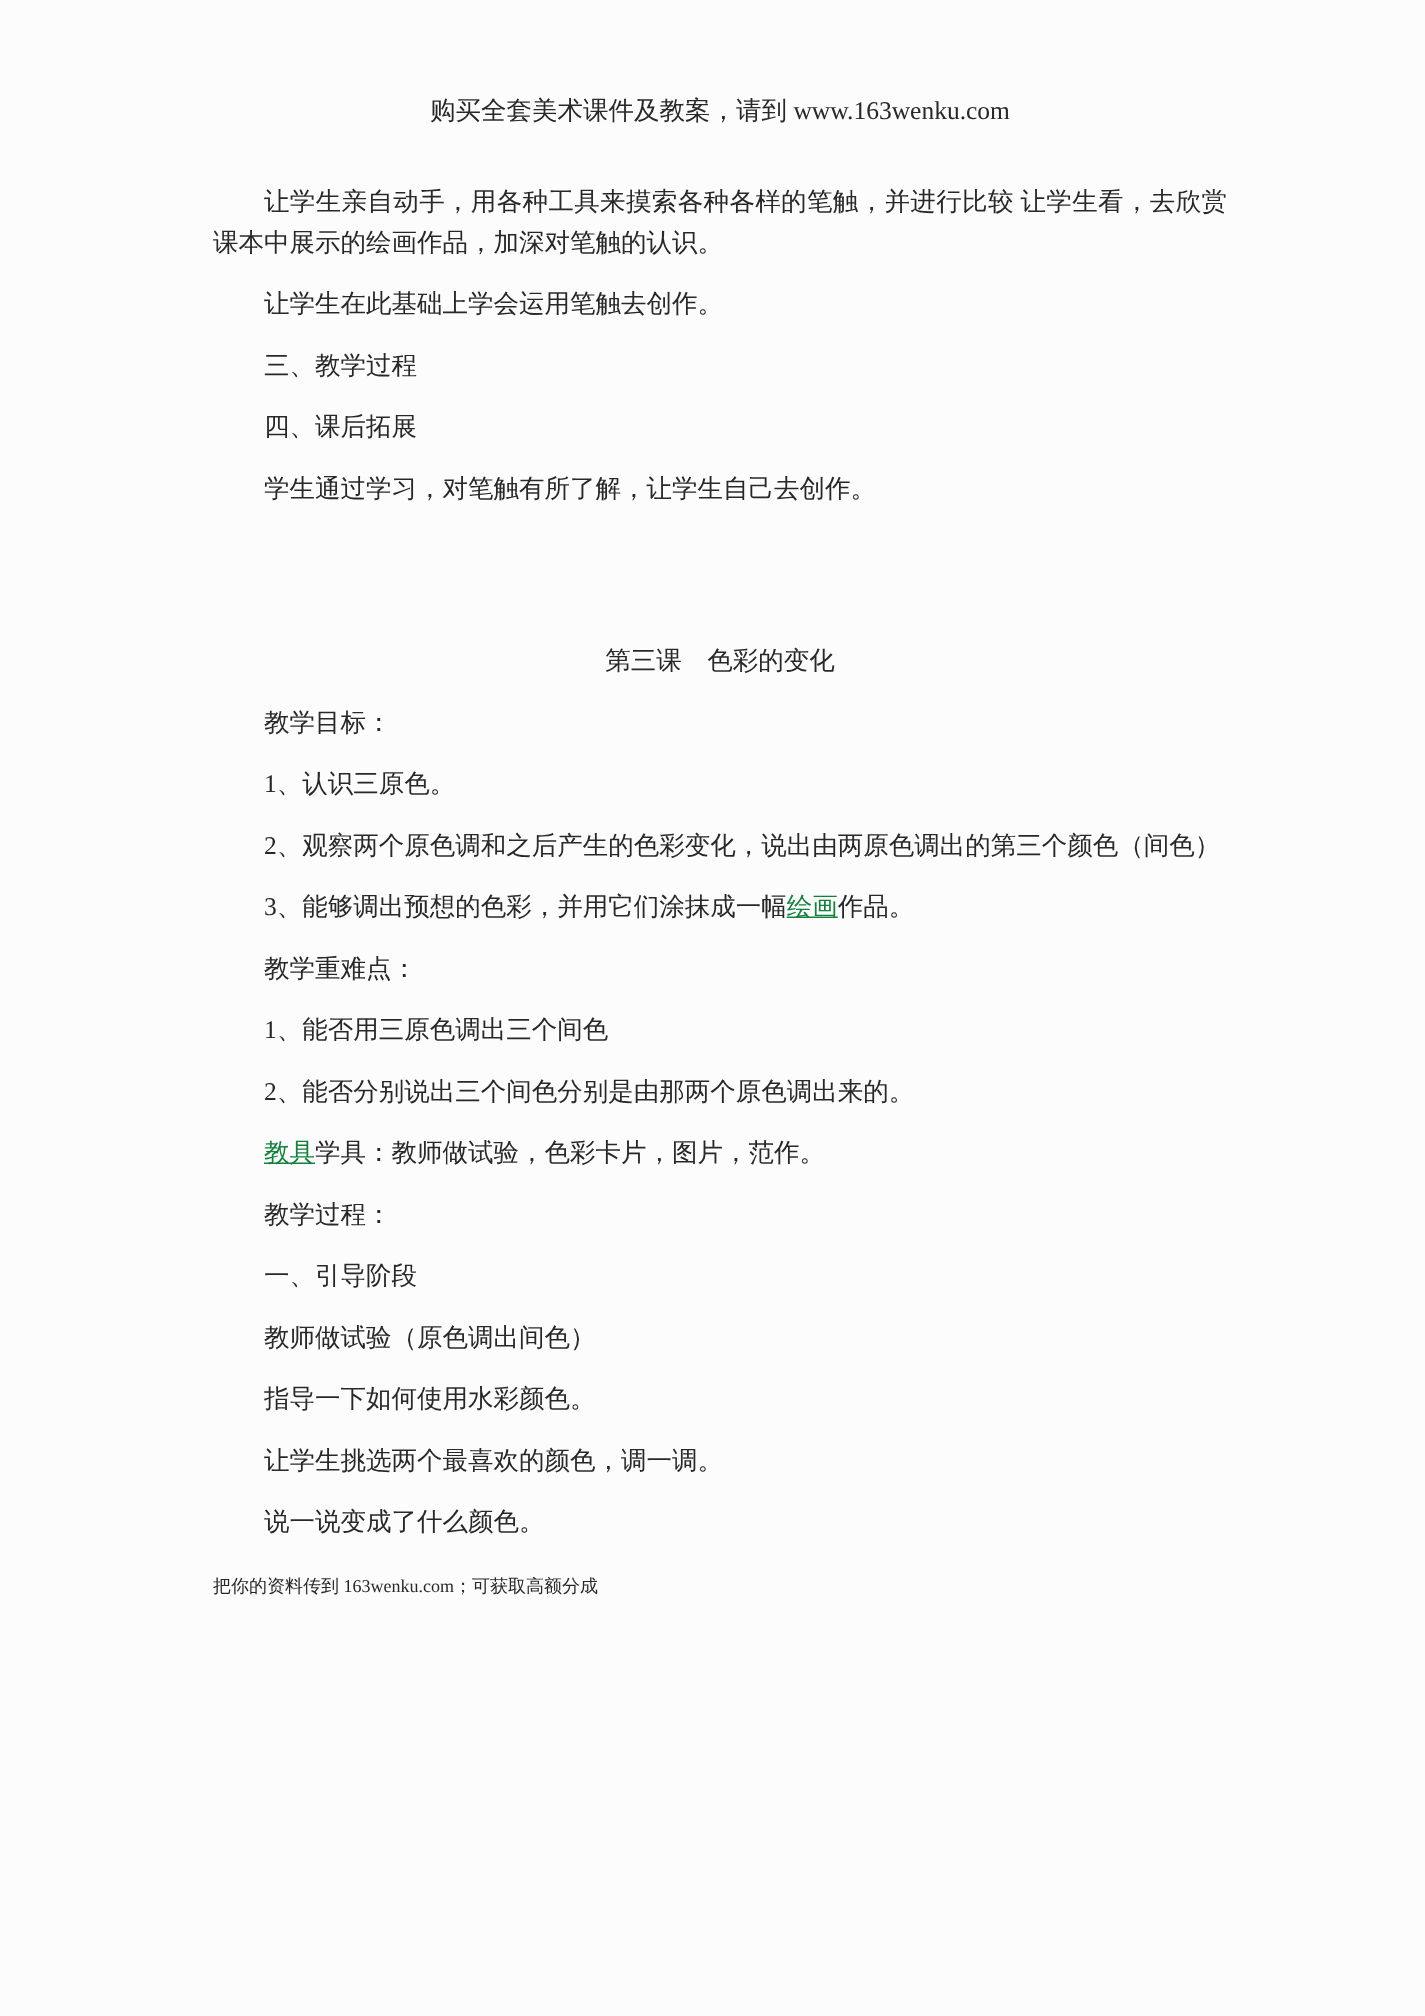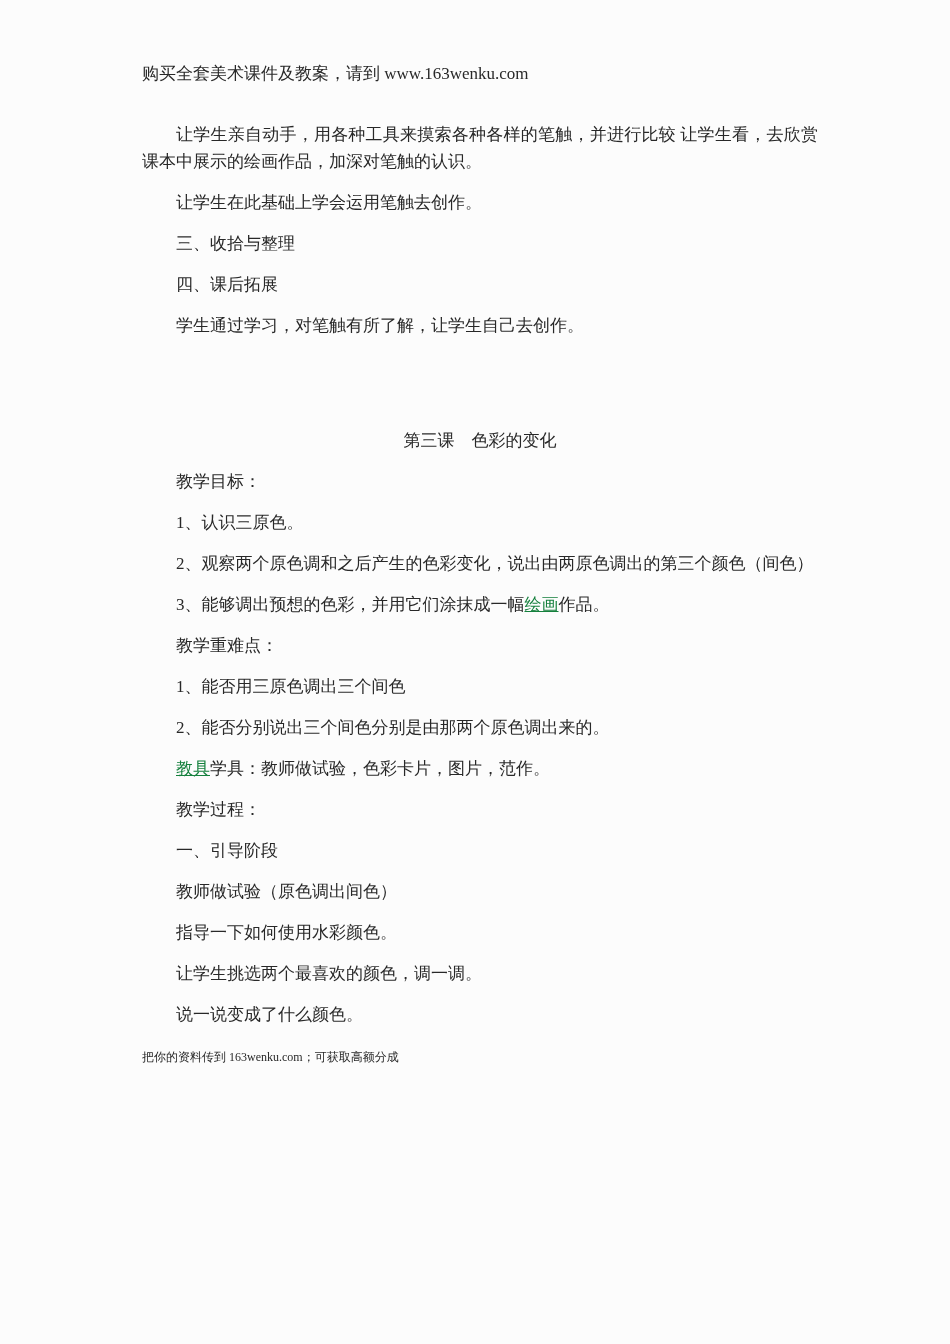--- a/index.html
+++ b/index.html
@@ -14,21 +14,21 @@
     margin: 0 auto;
     background: #fcfcfc;
     box-sizing: border-box;
     padding: 60px 132px 70px 142px;
     font-family: "Liberation Serif", "DejaVu Serif", serif;
     font-size: 17px;
     line-height: 27px;
     color: #282828;
   }
   .doc-header {
-    text-align: left;
+    text-align: center;
     margin: 0 0 34px 0;
   }
   .para {
     margin: 14px 0 0 0;
     text-indent: 2em;
     text-align: justify;
   }
   .para.first {
     margin-top: 0;
   }
@@ -53,21 +53,21 @@
 <body>
 
 <div class="page">
 
   <div class="doc-header">购买全套美术课件及教案，请到 www.163wenku.com</div>
 
   <p class="para first">让学生亲自动手，用各种工具来摸索各种各样的笔触，并进行比较 让学生看，去欣赏课本中展示的绘画作品，加深对笔触的认识。</p>
 
   <p class="para">让学生在此基础上学会运用笔触去创作。</p>
 
-  <p class="para">三、收拾与整理</p>
+  <p class="para">三、教学过程</p>
 
   <p class="para">四、课后拓展</p>
 
   <p class="para">学生通过学习，对笔触有所了解，让学生自己去创作。</p>
 
   <p class="para lesson-title">第三课　色彩的变化</p>
 
   <p class="para">教学目标：</p>
 
   <p class="para">1、认识三原色。</p>

